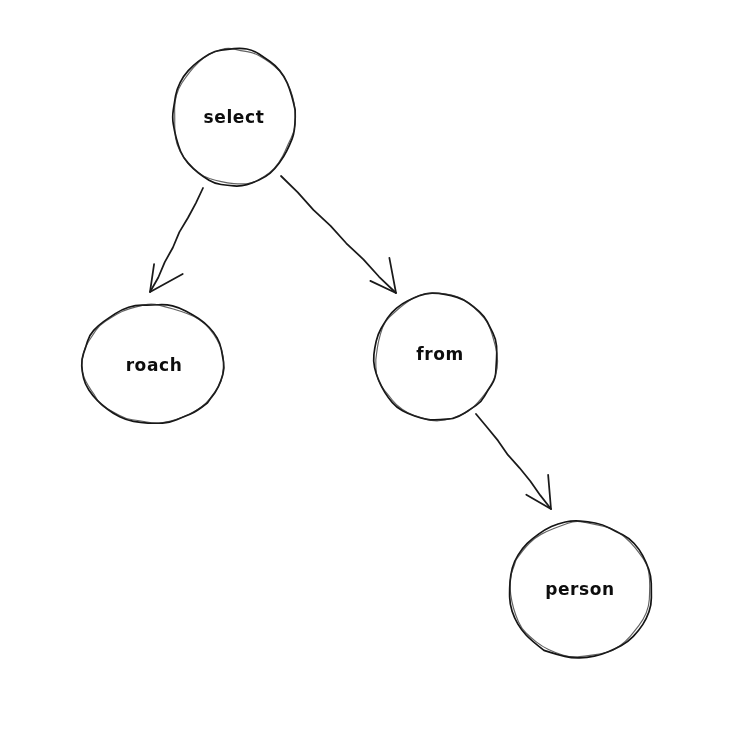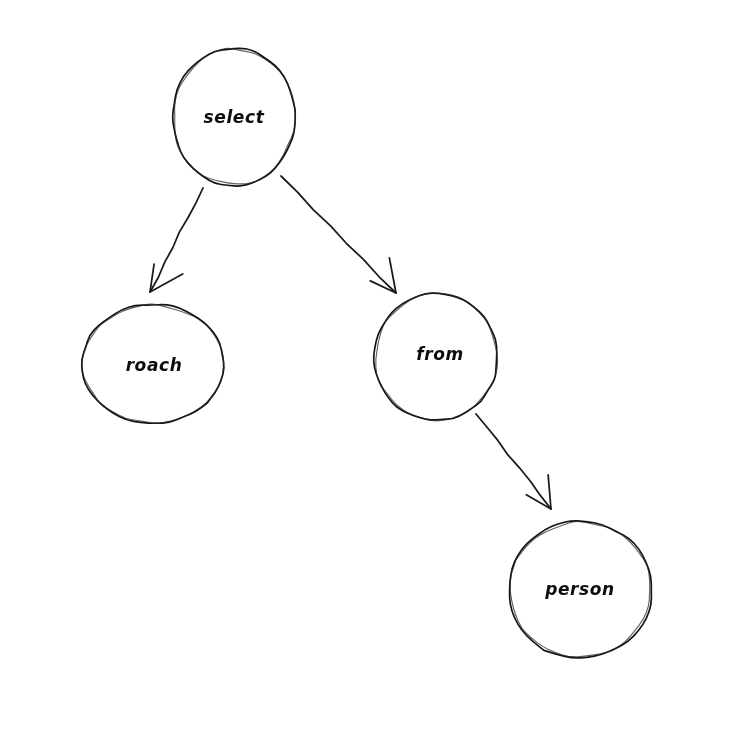--- a/index.html
+++ b/index.html
@@ -12,21 +12,20 @@
     width: 751px;
     height: 730px;
     overflow: hidden;
     font-family: "DejaVu Sans", sans-serif;
   }
   #canvas-root {
     position: relative;
     width: 751px;
     height: 730px;
     background: #ffffff;
-    font-style: italic;
   }
   #graph-svg {
     position: absolute;
     top: 0;
     left: 0;
     width: 751px;
     height: 730px;
     display: block;
   }
   .node-circle {

